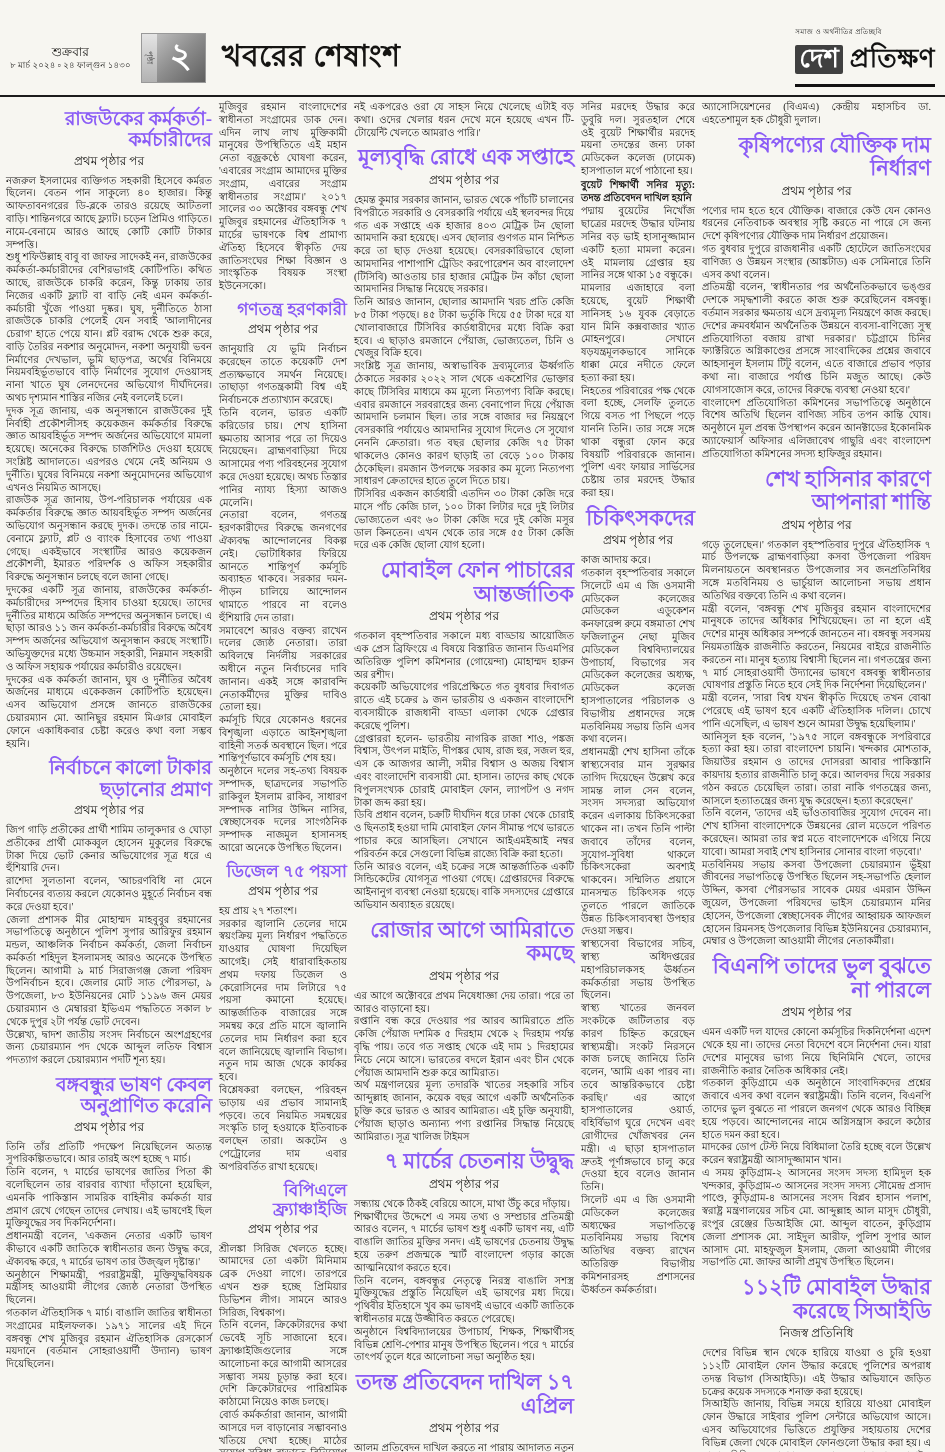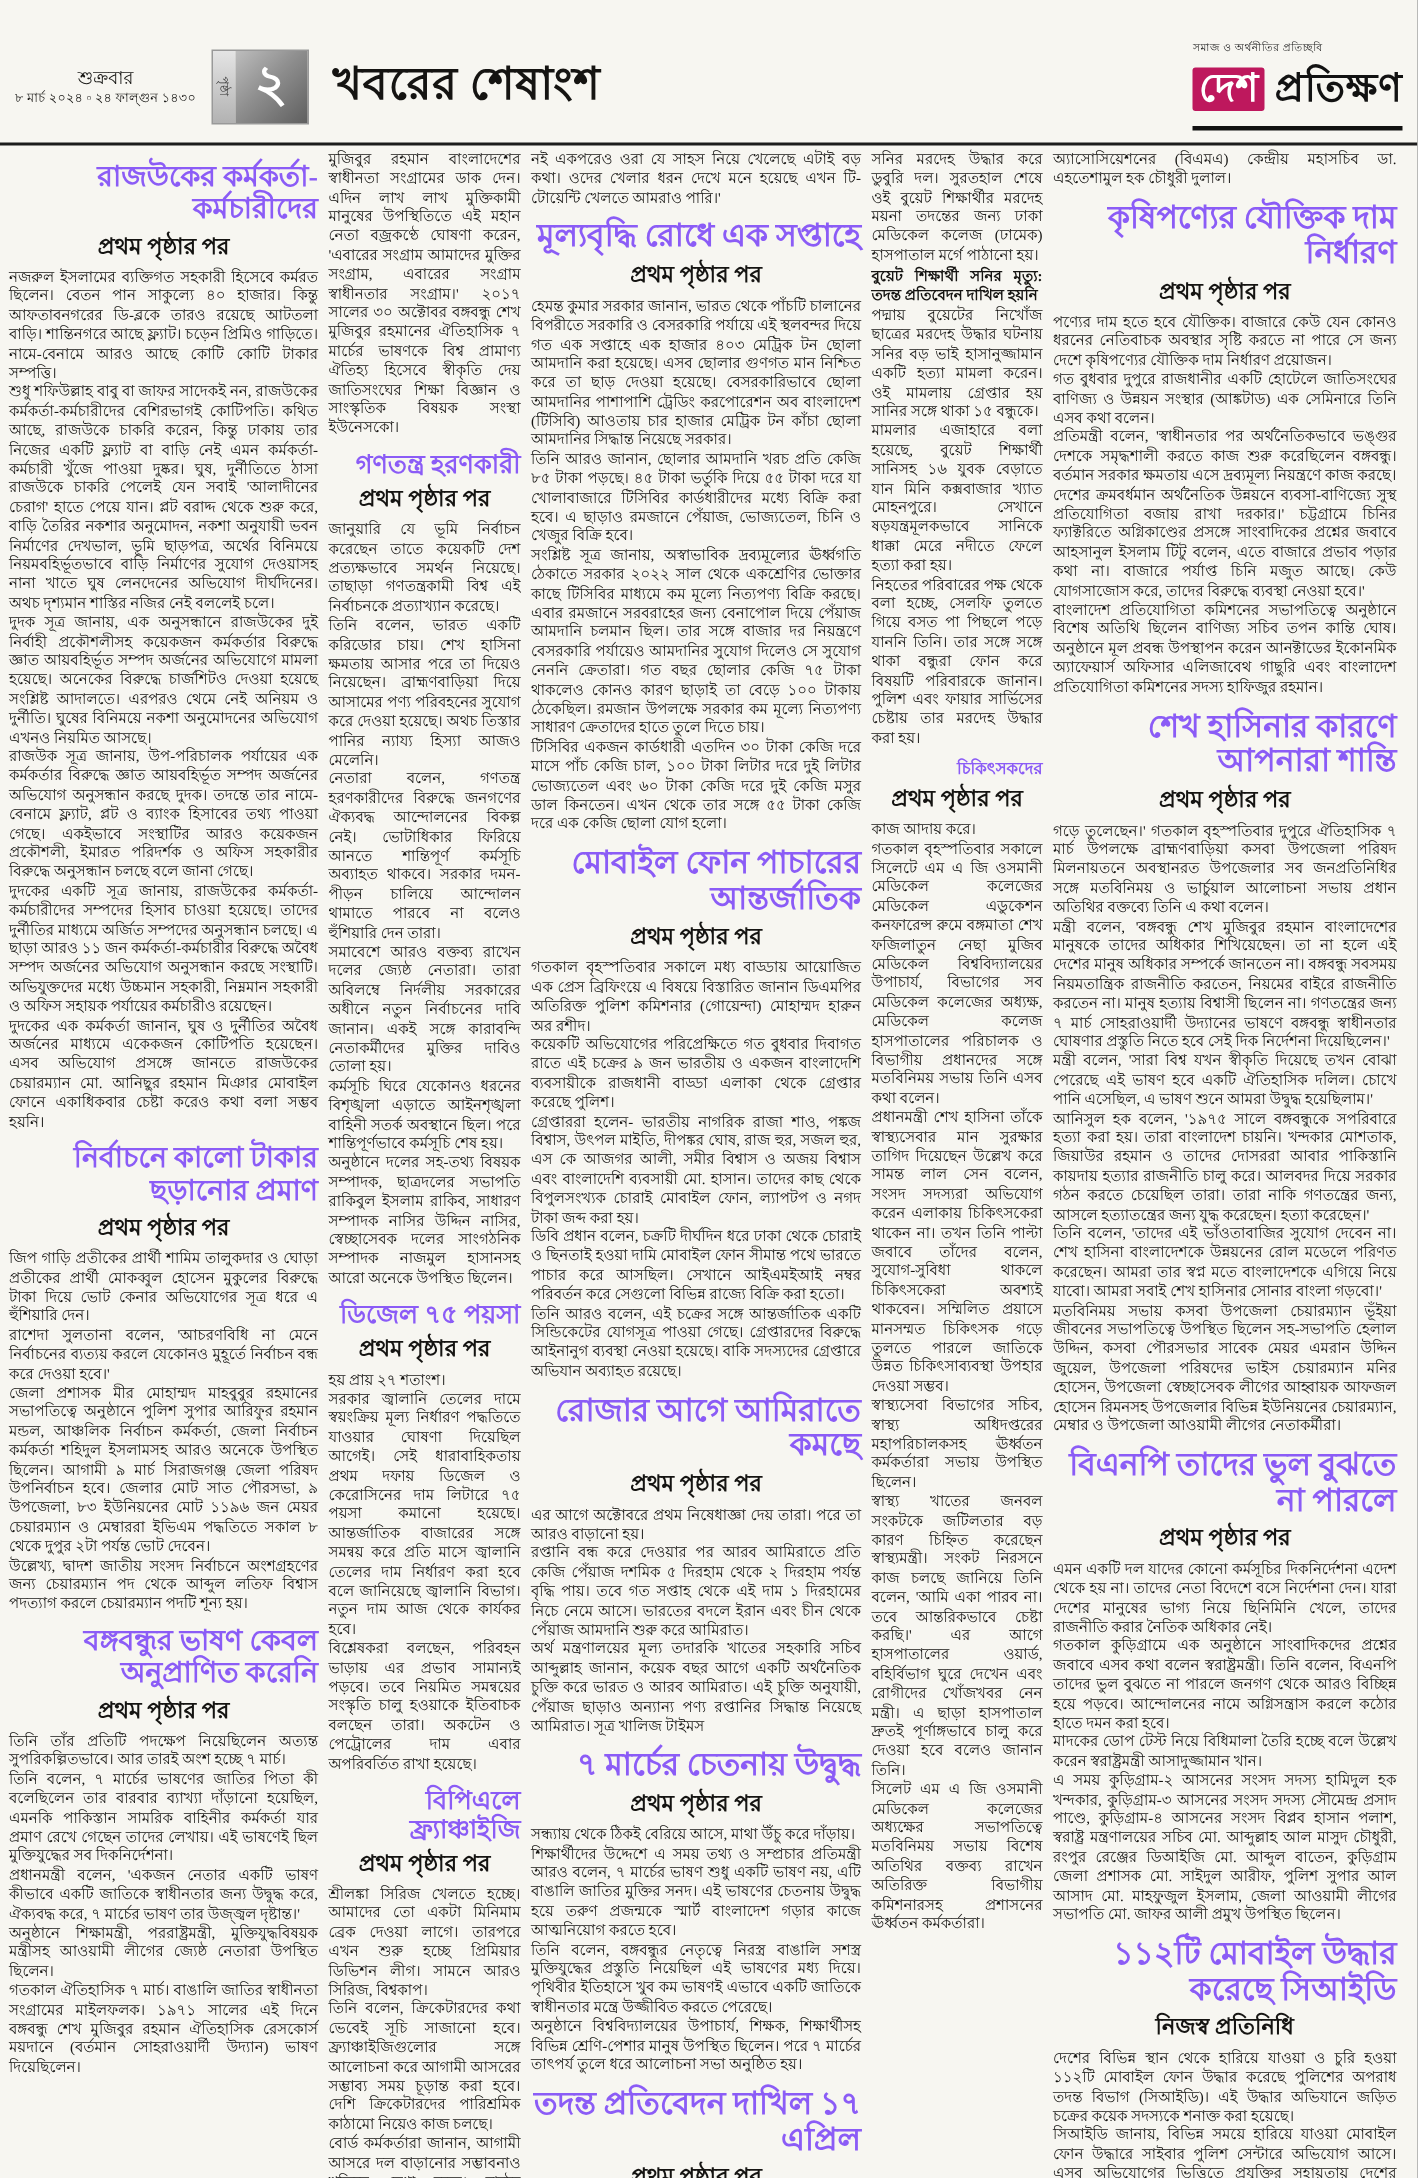--- a/index.html
+++ b/index.html
@@ -25,39 +25,39 @@
   .pagebox-num{
     width:48px;height:48px;background:linear-gradient(135deg,#bdbdbd 0%,#8f8f8f 45%,#5f5f5f 100%);
     color:#fff;font-size:34px;font-weight:bold;
     display:flex;align-items:center;justify-content:center;
   }
   .section-title{font-size:30px;font-weight:bold;margin-left:16px;letter-spacing:.5px;}
   .logoblock{margin-left:auto;text-align:left;padding-bottom:2px;}
   .logo-tagline{font-size:7px;color:#222;letter-spacing:.4px;margin-bottom:0;}
   .logo-line{border-bottom:3px solid #121212;padding-bottom:2px;white-space:nowrap;}
   .logo-desh{
-    background:#be185d;color:#fff;font-size:26px;font-weight:900;
+    background:#404040;color:#fff;font-size:26px;font-weight:900;
     padding:0 4px;border-radius:2px;display:inline-block;line-height:1.1;
   }
   .logo-rest{font-size:26px;font-weight:900;color:#121212;letter-spacing:.5px;text-align:right;}
   
   .cols{
     display:grid;
     grid-template-columns:206px 128px 220px 114px 229px;
     column-gap:7px;
     padding:4px 6px 0 6px;
   }
   .col{min-width:0;}
   .story{margin-bottom:5px;}
   .hl{font-weight:bold;text-align:right;line-height:1.12;margin:7px 0 1px 0;color:#8b5cf6;}
   .hl-xl{font-size:21px;}
   .hl-lg{font-size:19px;}
   .hl-md{font-size:17px;}
-  .hl-sm{font-size:11px;font-family:Liberation Serif, serif;}
-  .byline{text-align:center;font-weight:bold;font-size:15px;margin:0 0 3px 0;}
+  .hl-sm{font-size:21px;font-family:Liberation Serif, serif;}
+  .byline{text-align:center;font-weight:normal;font-size:12px;margin:0 0 3px 0;}
   .body,.lead{
     font-size:10px;line-height:1.28;text-align:justify;
     white-space:pre-line;word-break:break-word;
   }
   .subhead{font-weight:bold;font-size:10px;line-height:1.28;text-align:justify;margin:1px 0;}
 </style>
 </head>
 <body>
 
 <div class="page">

